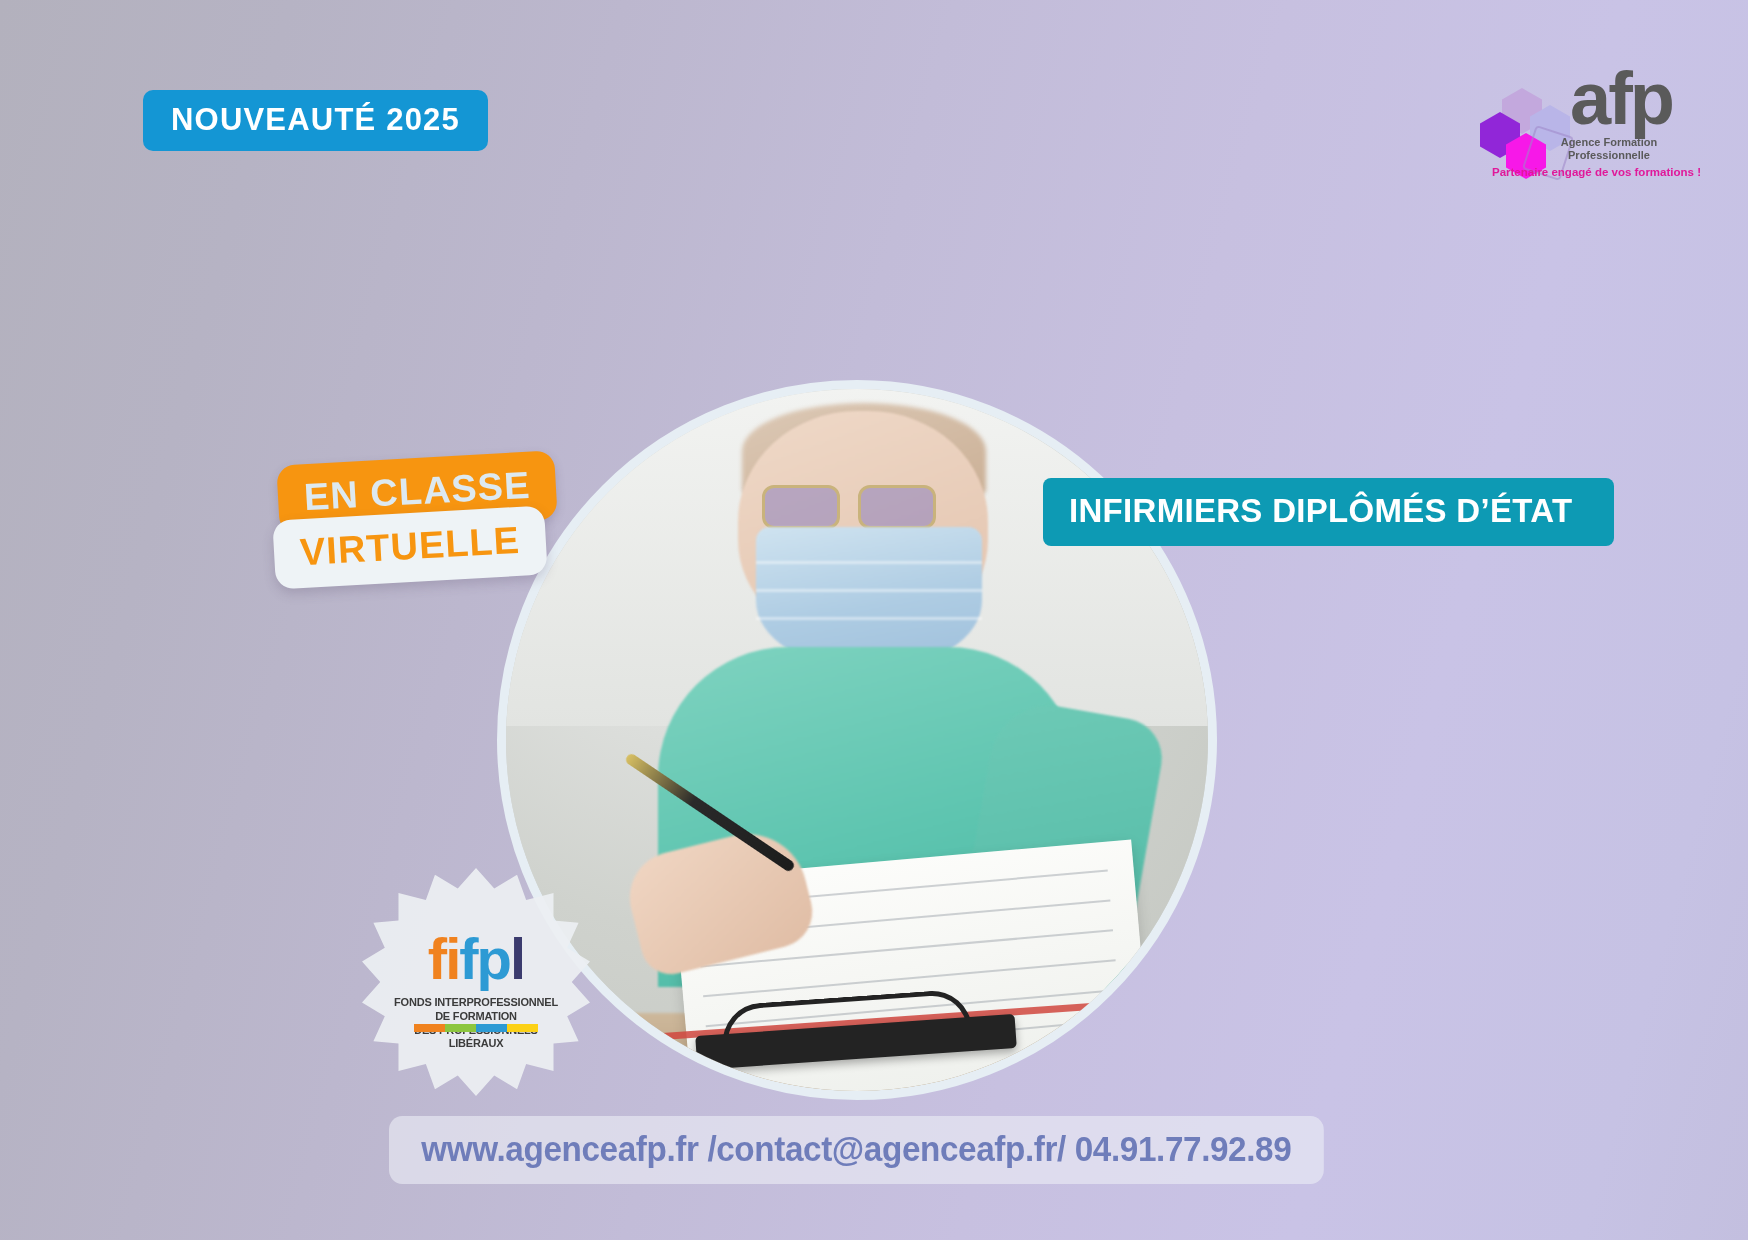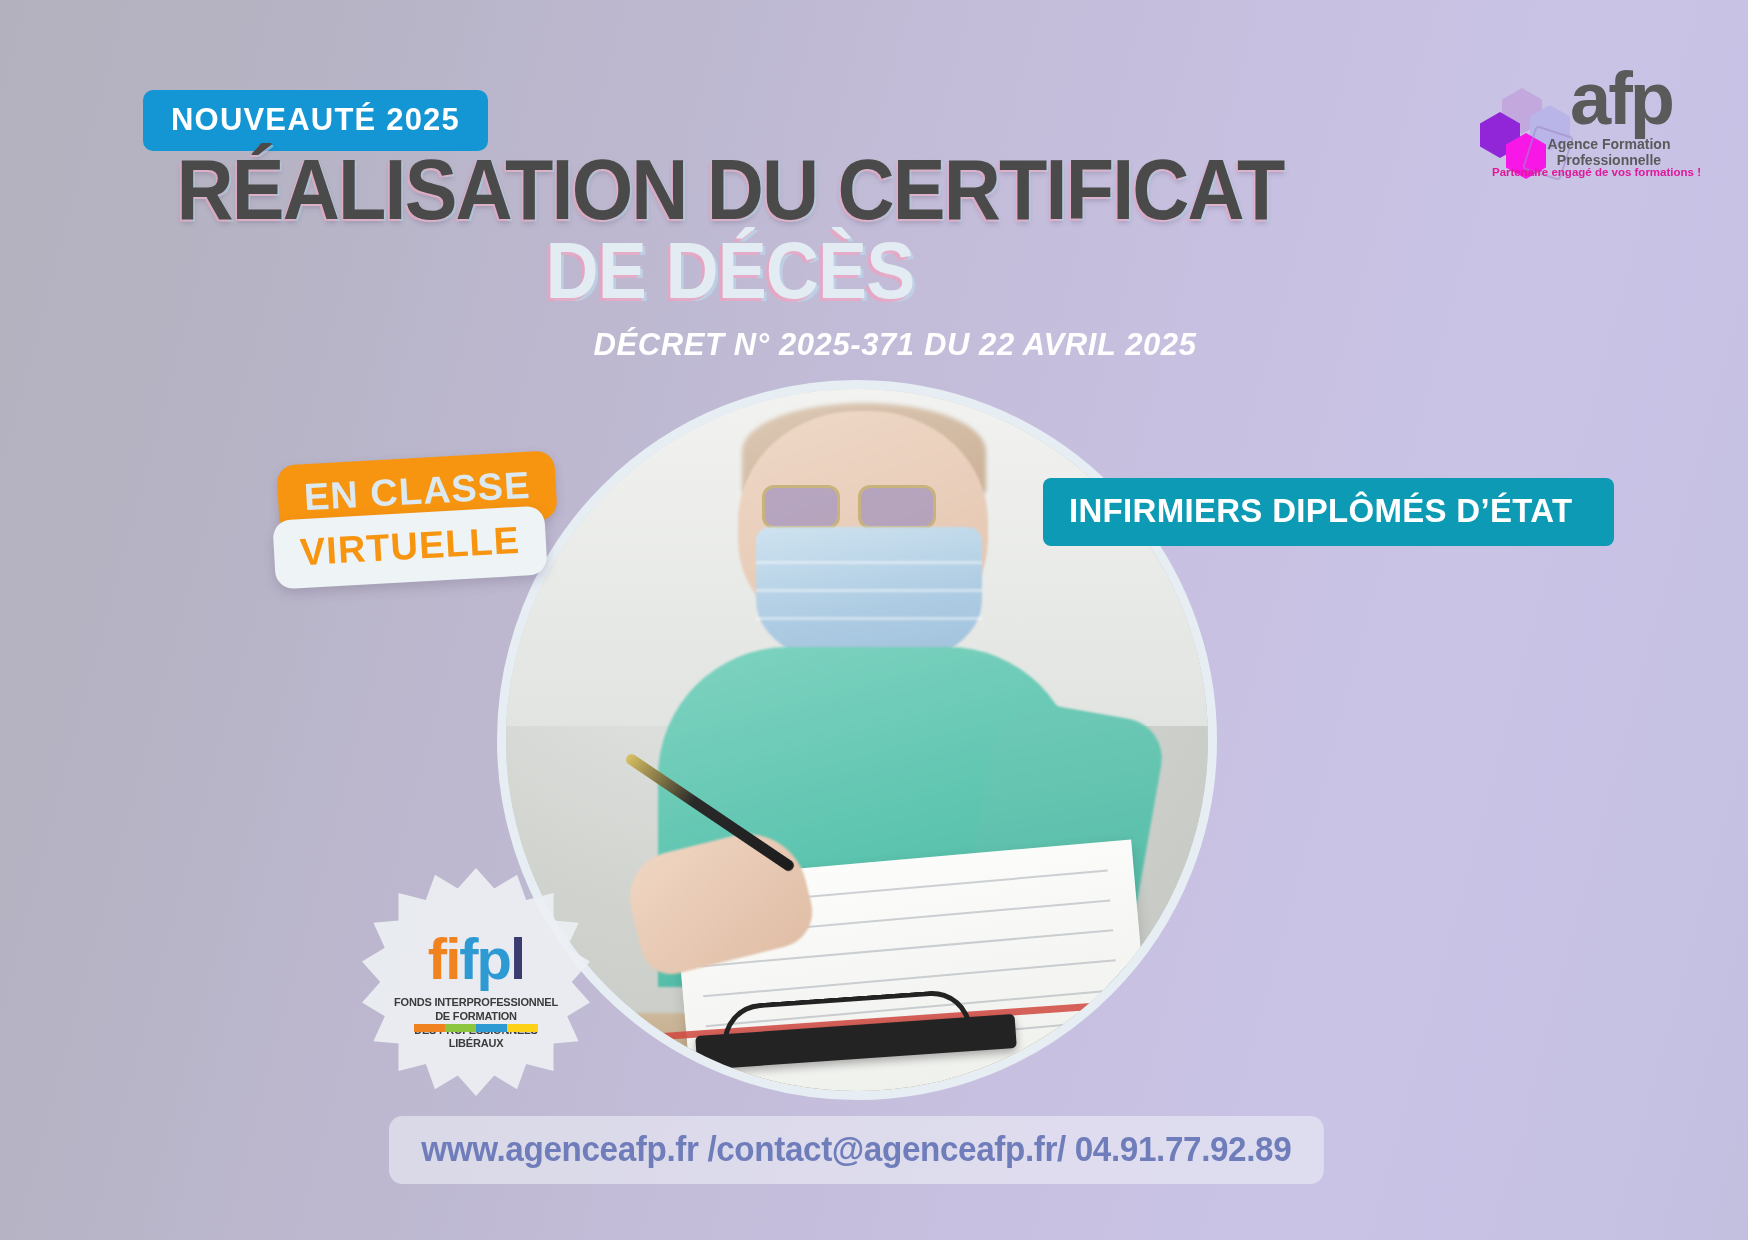--- a/index.html
+++ b/index.html
@@ -106,21 +106,21 @@
     font-size: 74px;
     font-weight: bold;
     color: #5a5a5a;
     letter-spacing: -3px;
     line-height: 1;
   }
   .afp-sub {
     position: absolute;
     left: 60px; top: 78px;
     width: 150px;
-    font-size: 14px;
+    font-size: 11px;
     font-weight: bold;
     color: #5a5a5a;
     line-height: 1.15;
     text-align: center;
   }
   .afp-tag {
     position: absolute;
     left: 18px; top: 108px;
     font-size: 11.5px;
     font-weight: bold;
@@ -340,25 +340,20 @@
       <div class="hex blu"></div>
       <div class="hex pur"></div>
       <div class="hex mag"></div>
       <div class="hex out1"></div>
     </div>
     <div class="afp-word">afp</div>
     <div class="afp-sub">Agence Formation Professionnelle</div>
     <div class="afp-tag">Partenaire engagé de vos formations !</div>
   </div>
 
-  <div class="title-wrap">
-    <div class="title-main">RÉALISATION DU CERTIFICAT</div>
-    <div class="title-sub">DE DÉCÈS</div>
-    <div class="title-decree">DÉCRET N° 2025-371 DU 22 AVRIL 2025</div>
-  </div>
 
   <div class="photo-circle">
     <div class="ph-bg"></div>
     <div class="ph-wall"></div>
     <div class="ph-hair"></div>
     <div class="ph-head"></div>
     <div class="ph-glass-l"></div>
     <div class="ph-glass-r"></div>
     <div class="ph-mask">
       <div class="ph-mask-line" style="top:34px"></div>

